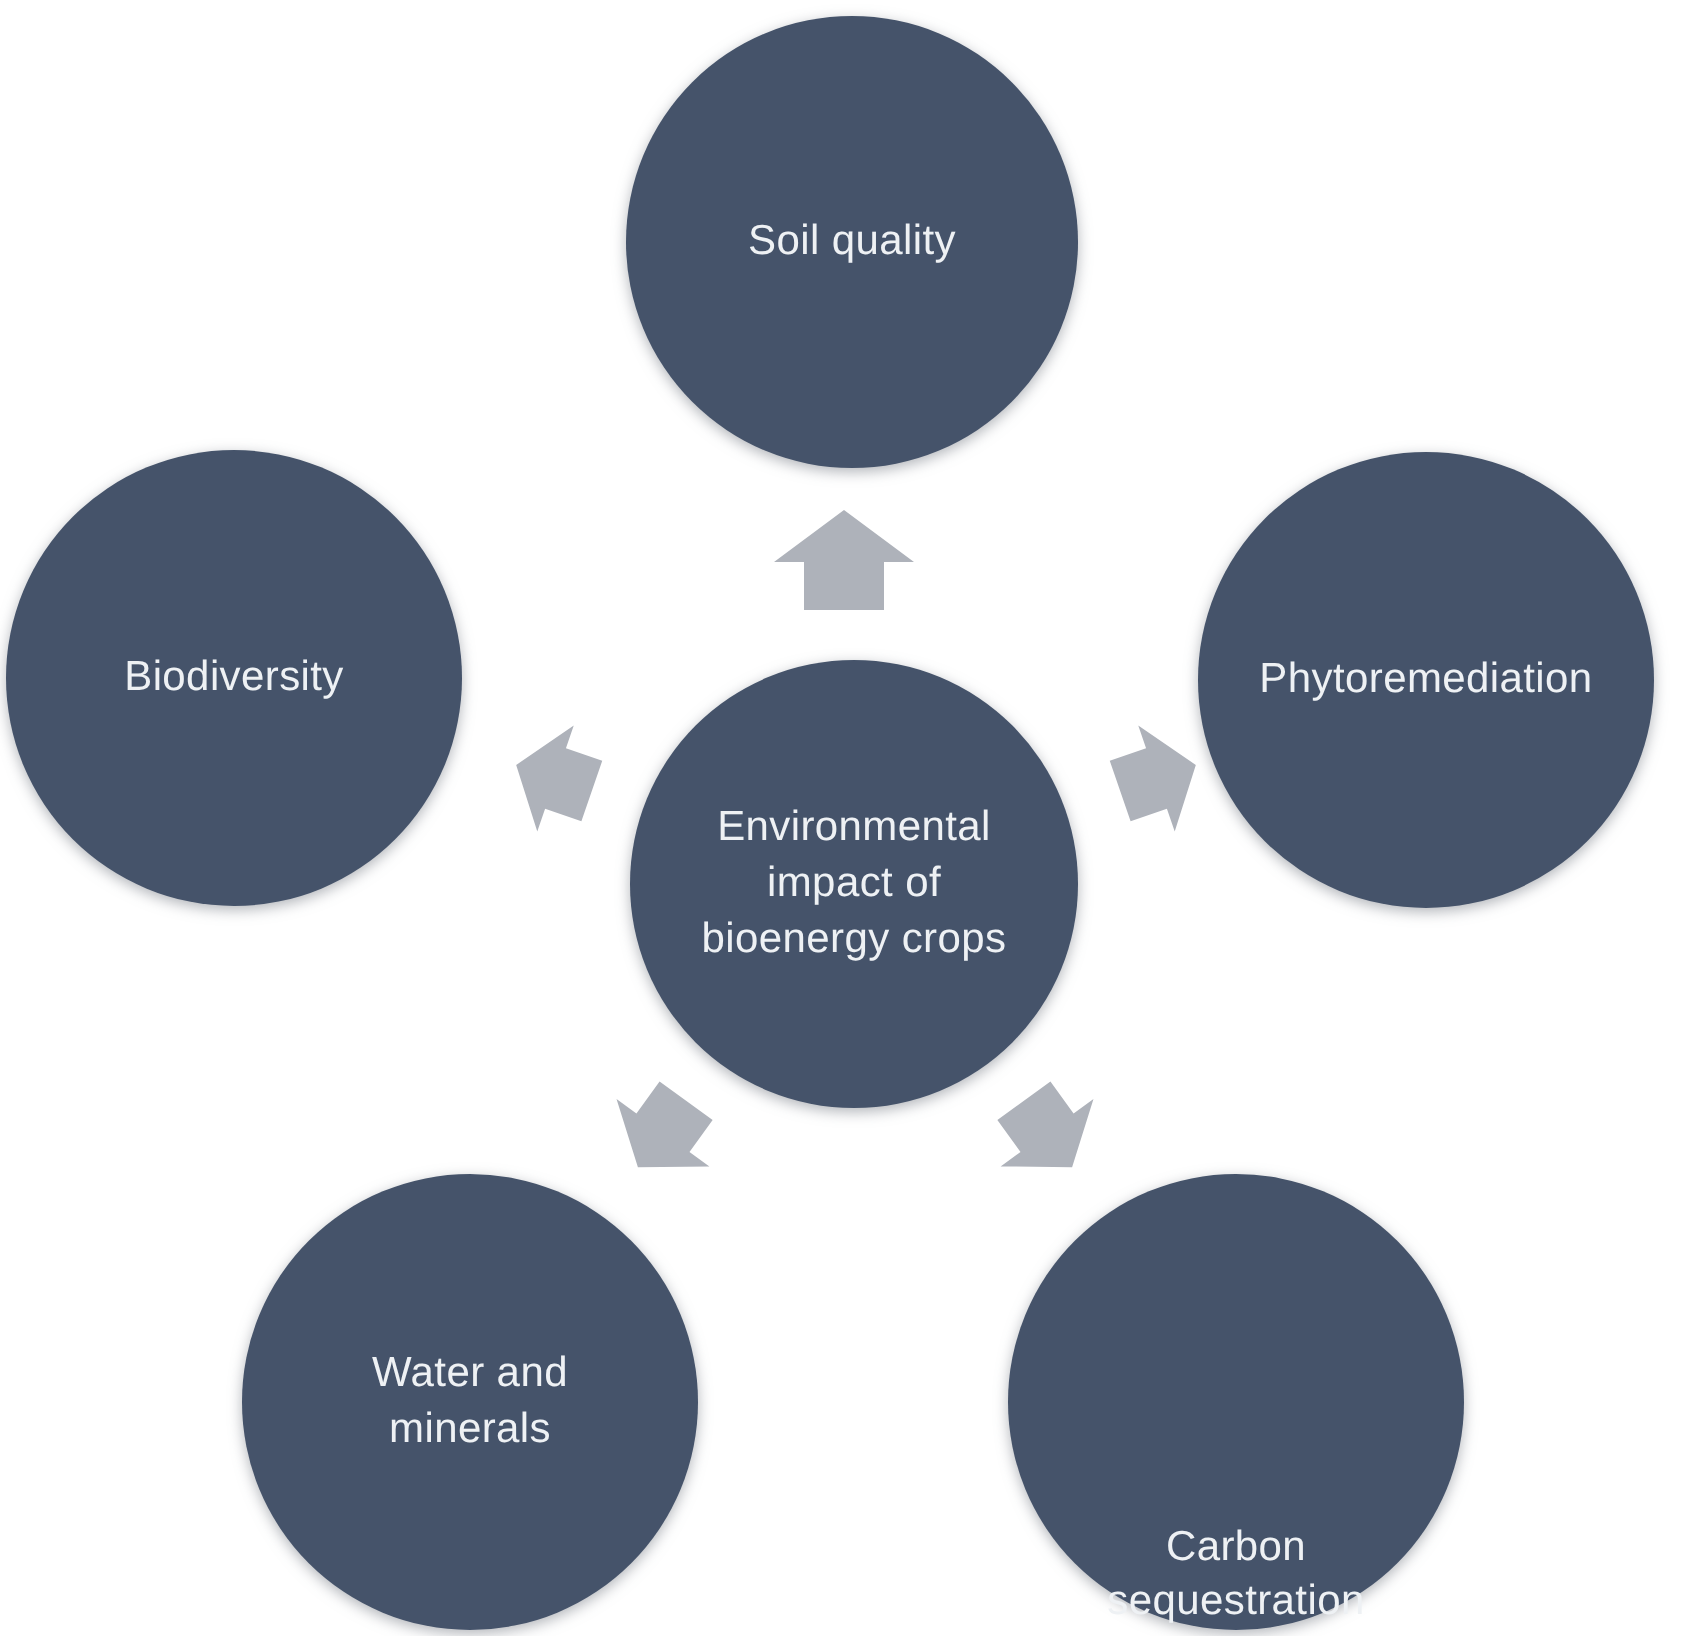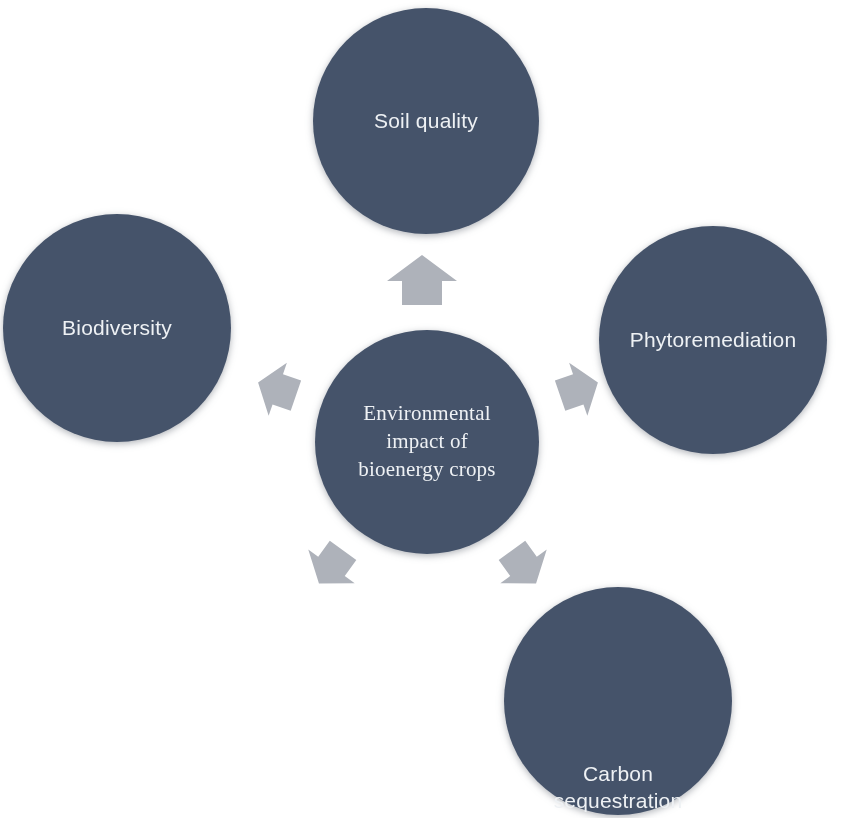--- a/index.html
+++ b/index.html
@@ -25,51 +25,54 @@
     justify-content: center;
     text-align: center;
     box-shadow: 0 2px 7px rgba(115, 120, 130, 0.55);
   }
   .node .label {
     font-size: 21px;
     line-height: 1.32;
     max-width: 200px;
     letter-spacing: 0.2px;
   }
-  .node.center-node .label { max-width: 165px; font-family: Liberation Serif, serif; }
+  .node.center-node .label { max-width: 165px; }
   .node.narrow-label .label { max-width: 150px; }
   .arrow {
     position: absolute;
     overflow: visible;
   }
   .arrow polygon {
     fill: var(--arrow-fill, #aeb2ba);
   }
 </style>
 </head>
 <body>
 
 <div class="canvas">
 
   <div class="node" style="left:313px; top:8px; width:226px; height:226px;">
     <span class="label">Soil quality</span>
   </div>
 
-  <div class="node" style="left:3px; top:214px; width:228px; height:228px;">
+  <div class="node" style="left:3px; top:225px; width:228px; height:228px;">
     <span class="label">Biodiversity</span>
   </div>
 
   <div class="node" style="left:599px; top:226px; width:228px; height:228px;">
     <span class="label">Phytoremediation</span>
   </div>
 
   <div class="node center-node" style="left:315px; top:330px; width:224px; height:224px;">
     <span class="label">Environmental impact of bioenergy crops</span>
   </div>
 
+  <div class="node narrow-label" style="left:121px; top:587px; width:228px; height:228px;">
+    <span class="label">Water and minerals</span>
+  </div>
 
   <div class="node narrow-label" style="left:504px; top:587px; width:228px; height:228px;align-items:flex-end;">
     <span class="label">Carbon sequestration</span>
   </div>
 
   <svg class="arrow" width="70" height="50" viewBox="0 0 70 50" style="left:387px; top:255px; transform:rotate(0deg);">
     <polygon points="35,0 70,26 55,26 55,50 15,50 15,26 0,26" fill="#aeb2ba"></polygon>
   </svg>
 
   <svg class="arrow" width="70" height="50" viewBox="0 0 70 50" style="left:242px; top:364px; transform:rotate(-71deg) scale(0.8);">

